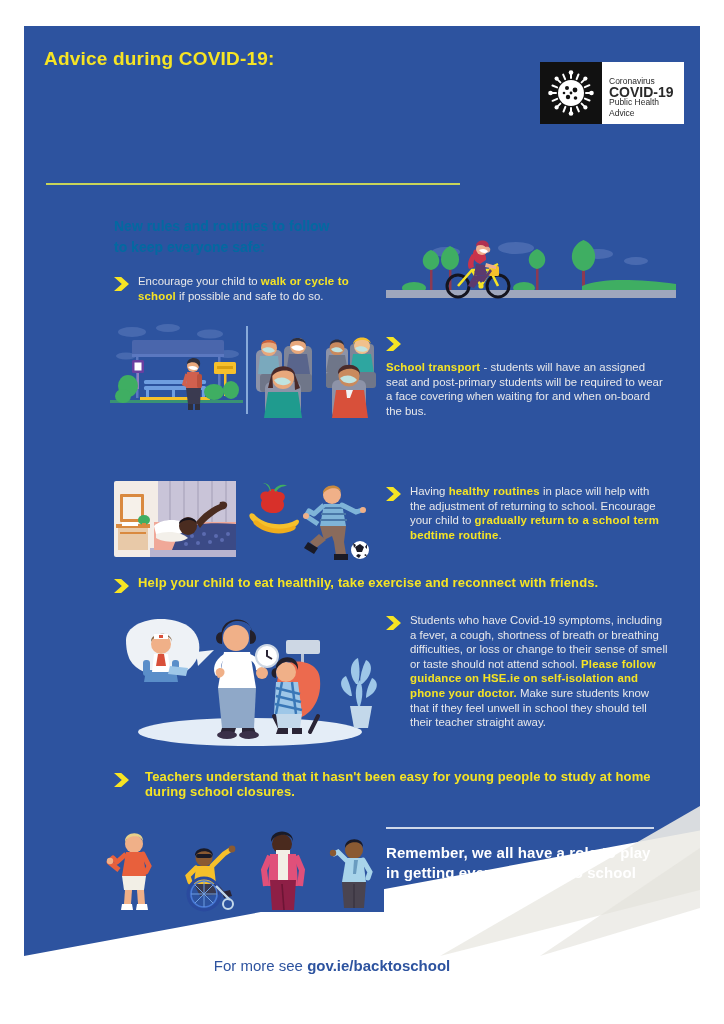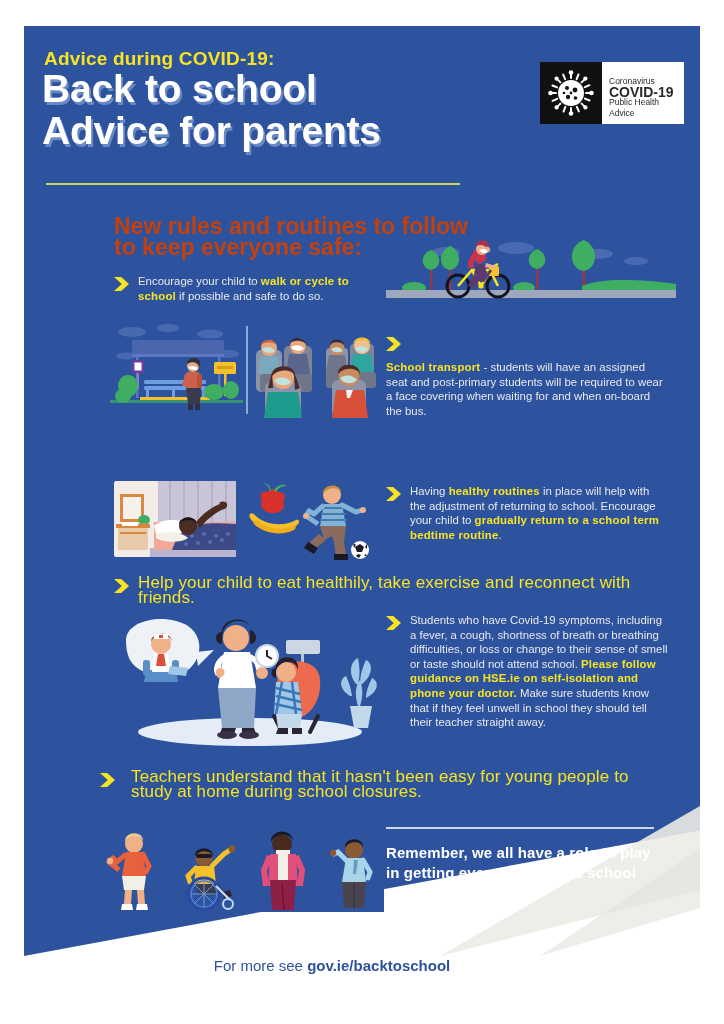--- a/index.html
+++ b/index.html
@@ -21,38 +21,38 @@
   .titlerule{position:absolute;left:46px;top:183px;width:414px;height:2px;background:#c7d45a;}
 
   
   .logo{position:absolute;left:540px;top:62px;width:144px;height:62px;display:flex;}
   .logo .blk{width:62px;height:62px;background:#111111;display:flex;align-items:center;justify-content:center;}
   .logo .wht{flex:1;background:#ffffff;padding:14px 5px 4px 7px;box-sizing:border-box;}
   .logo .wht div{color:#2a2a2a;font-size:8.5px;line-height:10.5px;}
   .logo .wht div.b{font-weight:bold;font-size:14px;}
 
   
-  .subhead{position:absolute;left:114px;top:216px;color:#c2410c;font-size:23px;font-weight:bold;line-height:21px;}
+  .subhead{position:absolute;left:114px;top:216px;color:#0369a1;font-size:14px;font-weight:bold;line-height:21px;}
 
   
   .bullet{position:absolute;display:flex;gap:9px;}
   .chev{flex:0 0 auto;width:15px;height:14px;margin-top:3px;
     background:#f6e424;clip-path:polygon(0 0,48% 0,100% 50%,48% 100%,0 100%,52% 50%);}
   .btext{color:#f6e424;font-size:11.4px;line-height:14.6px;}
   .btext .pl{color:#e8e8ea;font-weight:normal;}
   .btext b{color:#f6e424;font-weight:bold;letter-spacing:.2px;}
-  .btext.allbold{font-weight:normal;letter-spacing:.15px;font-size:17px;line-height:14.8px;}
+  .btext.allbold{font-weight:bold;letter-spacing:.15px;font-size:13px;line-height:14.8px;}
 
   .b-walk{left:114px;top:274px;width:262px;}
   .b-transport{left:386px;top:334px;width:280px;flex-direction:column;}
   .b-communicate{left:114px;top:435px;width:552px;}
   .b-routines{left:386px;top:484px;width:280px;}
   .b-eat{left:114px;top:576px;width:552px;}
   .b-symptoms{left:386px;top:613px;width:282px;}
-  .b-teachers{left:100px;top:770px;width:552px;gap:16px;}
+  .b-teachers{left:114px;top:770px;width:552px;gap:16px;}
 
   
   .ill{position:absolute;overflow:hidden;}
   .ill svg{display:block;}
 
   
   .rememberline{position:absolute;left:386px;top:827px;width:268px;height:2px;background:#cfd8ea;}
   .remember{position:absolute;left:386px;top:843px;width:280px;color:#ffffff;font-size:15px;
     font-weight:bold;line-height:20px;letter-spacing:.1px;}
 
@@ -66,24 +66,20 @@
 
 <div class="poster">
 
   <div class="bluepanel">
     <div class="bg"></div>
     <div class="greytri"></div>
     <div class="greytri2"></div>
   </div>
 
   <div class="kicker">Advice during COVID-19:</div>
-  <div class="title">
-    <span class="l1">Back to school</span>
-    <span class="l2">Advice for parents</span>
-  </div>
   <div class="titlerule"></div>
 
   <div class="logo">
     <div class="blk">
       <svg width="46" height="46" viewBox="0 0 46 46" aria-hidden="true">
         <g fill="#ffffff">
           <circle cx="23" cy="23" r="13"></circle>
           <g>
             <rect x="22" y="2" width="2" height="7" rx="1"></rect>
             <rect x="22" y="37" width="2" height="7" rx="1"></rect>

